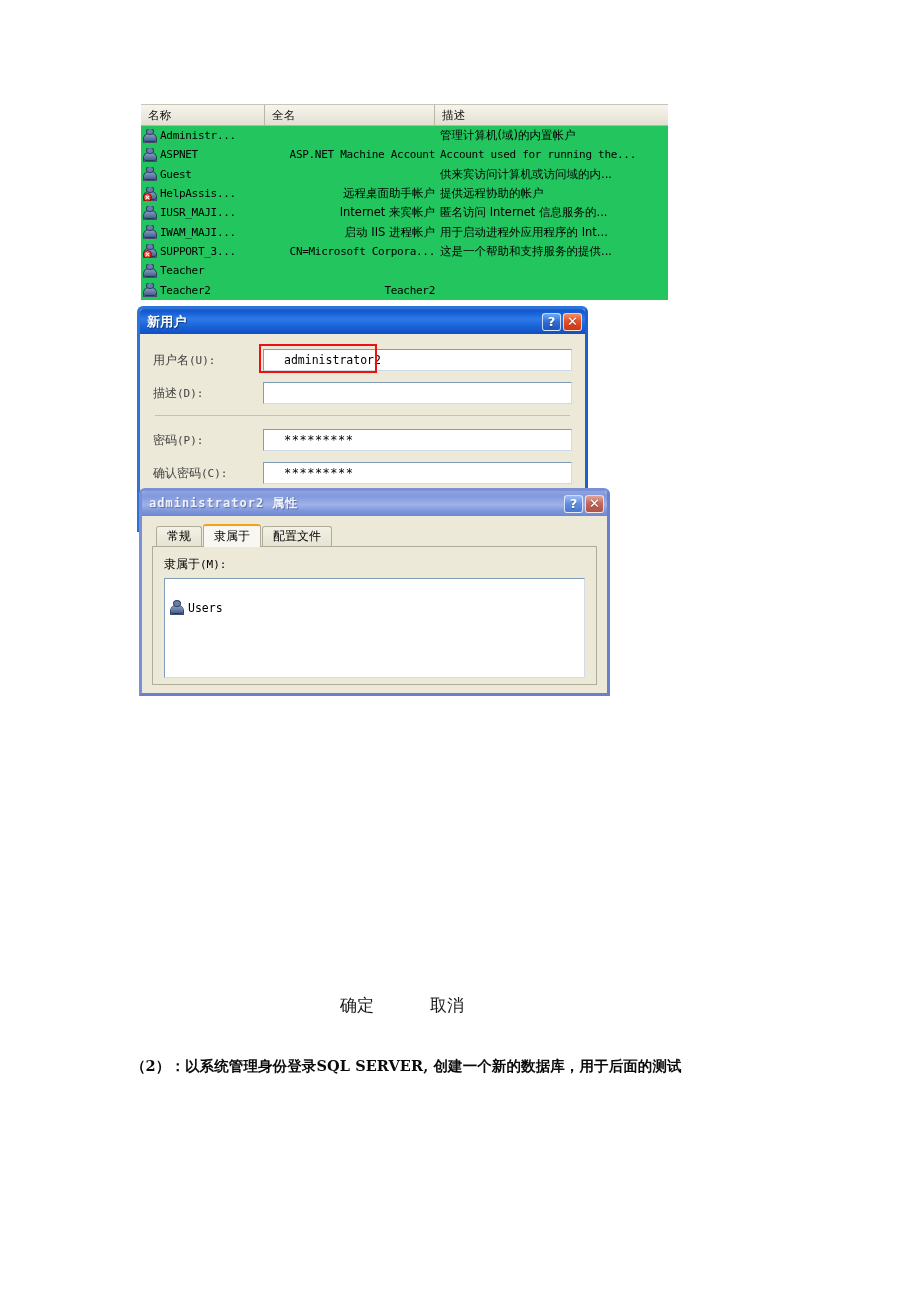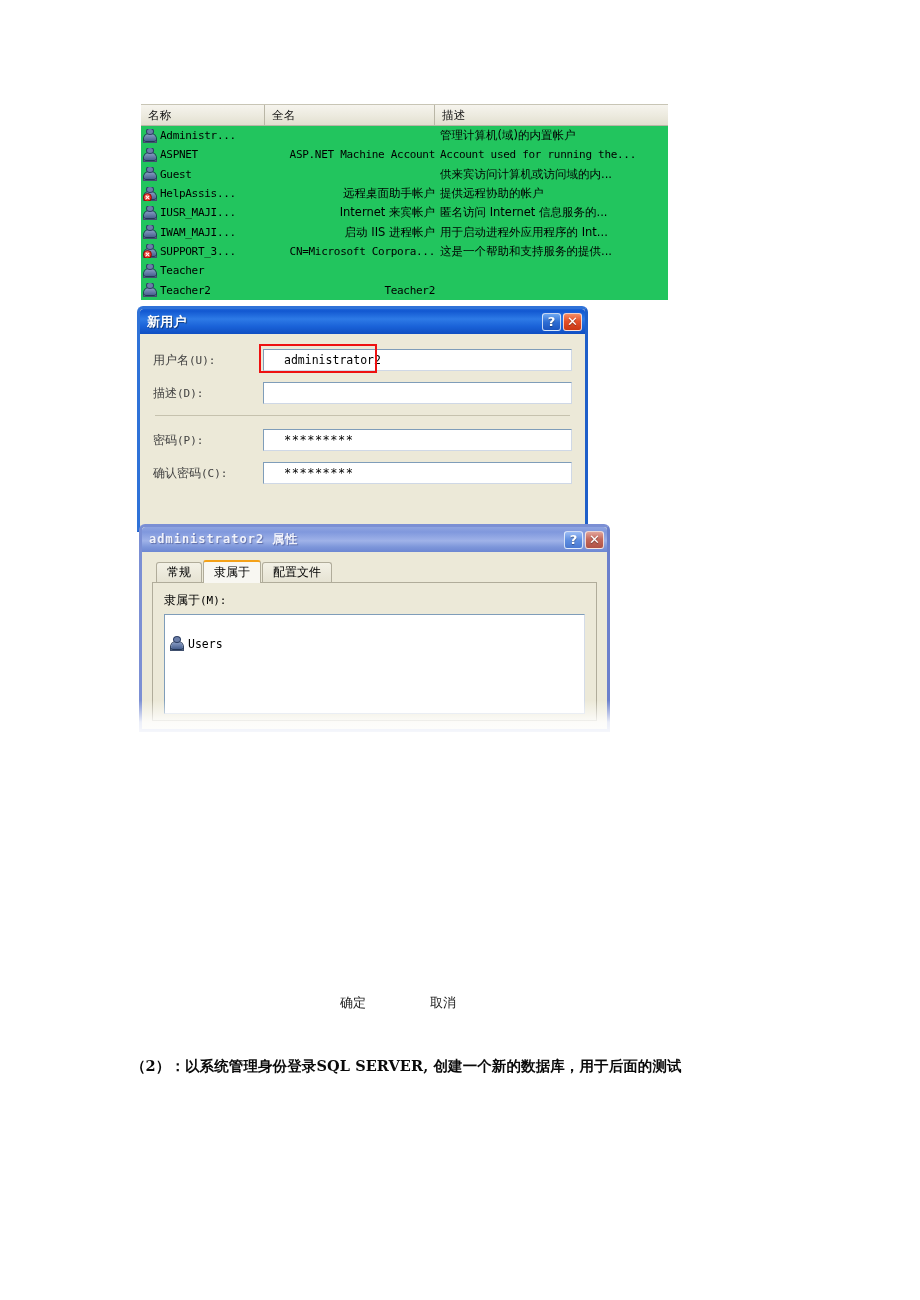--- a/index.html
+++ b/index.html
@@ -248,21 +248,21 @@
   }
   .divider-rule {
     height: 1px;
     background: #c6c2ae;
     margin: 10px 2px 12px 2px;
   }
 
   
   #props-dialog {
     left: 139px;
-    top: 524px;
+    top: 488px;
     width: 471px;
     height: 208px;
     z-index: 20;
     overflow: hidden;
     border-color: #7b8fd4 #6b80cc #6b80cc #7b8fd4;
   }
   #props-titlebar {
     background: linear-gradient(to bottom, #8fa4e0 0%, #8098dd 20%, #9fb2e8 55%, #7d96da 80%, #6d87d2 100%);
   }
   #props-titlebar .xp-title-text { color: #f0f2fb; text-shadow: 1px 1px 1px rgba(40,50,110,.5); }
@@ -353,21 +353,21 @@
   #footer-buttons {
     position: absolute;
     left: 340px;
     top: 994px;
     width: 260px;
     display: flex;
     z-index: 5;
   }
   .footer-btn-text {
     font-family: "DejaVu Sans", sans-serif;
-    font-size: 13px;
+    font-size: 17px;
     color: #1a1a1a;
     white-space: nowrap;
   }
   #ok-button-text { width: 90px; }
 
   
   #caption-paragraph {
     position: absolute;
     left: 131px;
     top: 1038px;

